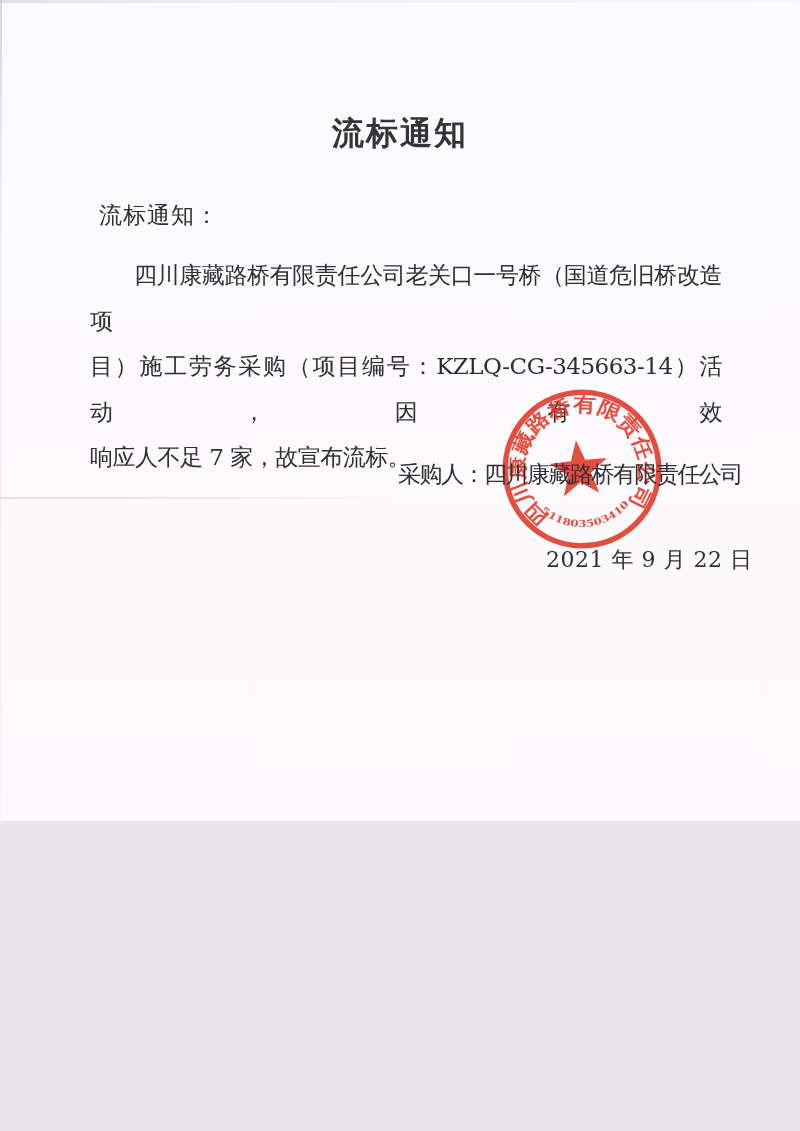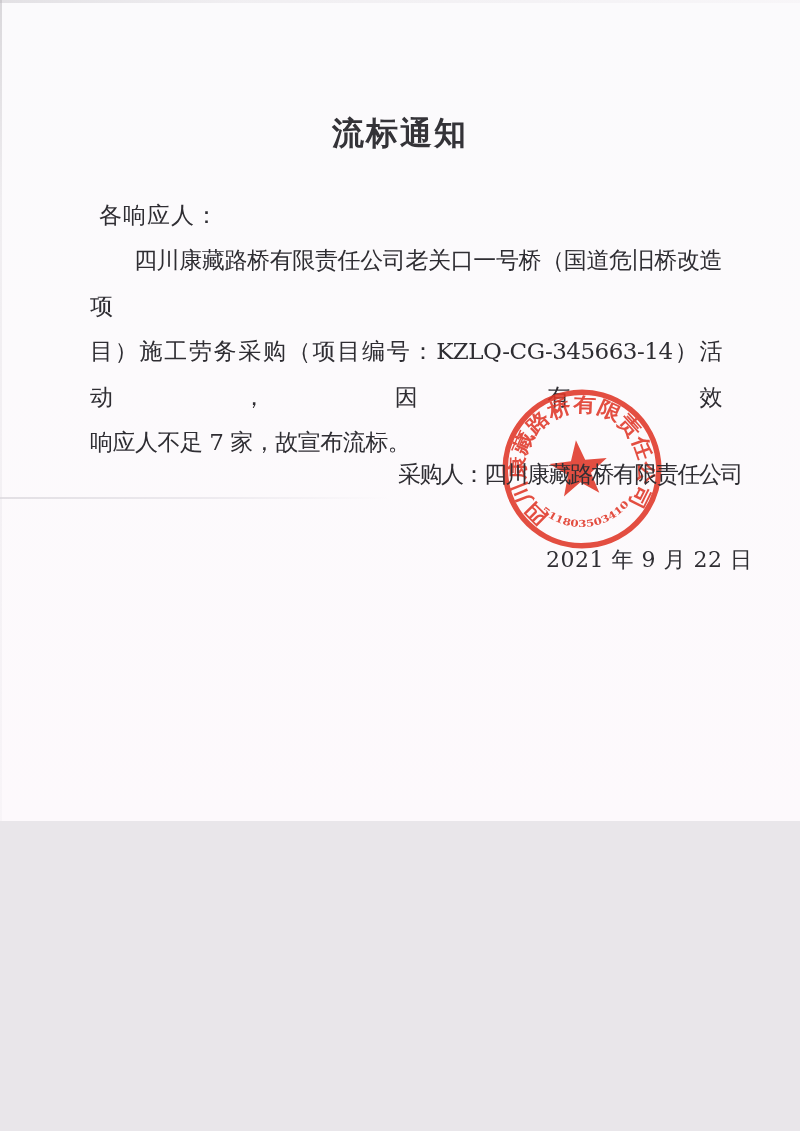--- a/index.html
+++ b/index.html
@@ -36,21 +36,21 @@
     text-align: center;
     font-size: 32px; font-weight: bold;
     letter-spacing: 2px;
     color: #343338;
   }
   .salutation {
     position: absolute; top: 200px; left: 99px;
     font-size: 23px; letter-spacing: 1px;
   }
   .body-block {
-    position: absolute; top: 238px; left: 90px; width: 632px;
+    position: absolute; top: 253px; left: 90px; width: 632px;
     font-size: 23px; line-height: 45.5px;
     letter-spacing: -0.5px;
     color: #2e2d32;
   }
   .body-line { white-space: nowrap; }
   .body-line.justify { text-align: justify; text-align-last: justify; white-space: normal; }
   .body-line.indent { text-indent: 44px; }
   .seal {
     position: absolute; top: 368px; left: 481px;
     width: 202px; height: 202px;
@@ -78,21 +78,21 @@
 </head>
 <body>
 
 <div class="page">
 
   <div class="scan-edge-top"></div>
   <div class="scan-edge-left"></div>
 
   <h1 class="title">流标通知</h1>
 
-  <div class="salutation">各响应人：</div>
+  <div class="salutation">流标通知：</div>
 
   <div class="body-block">
     <div class="body-line justify indent">四川康藏路桥有限责任公司老关口一号桥（国道危旧桥改造项</div>
     <div class="body-line justify">目）施工劳务采购（项目编号：KZLQ-CG-345663-14）活动，因有效</div>
     <div class="body-line">响应人不足 7 家，故宣布流标。</div>
   </div>
 
   <div class="seal">
     <svg viewBox="0 0 200 200" xmlns="http://www.w3.org/2000/svg">
       <defs>

